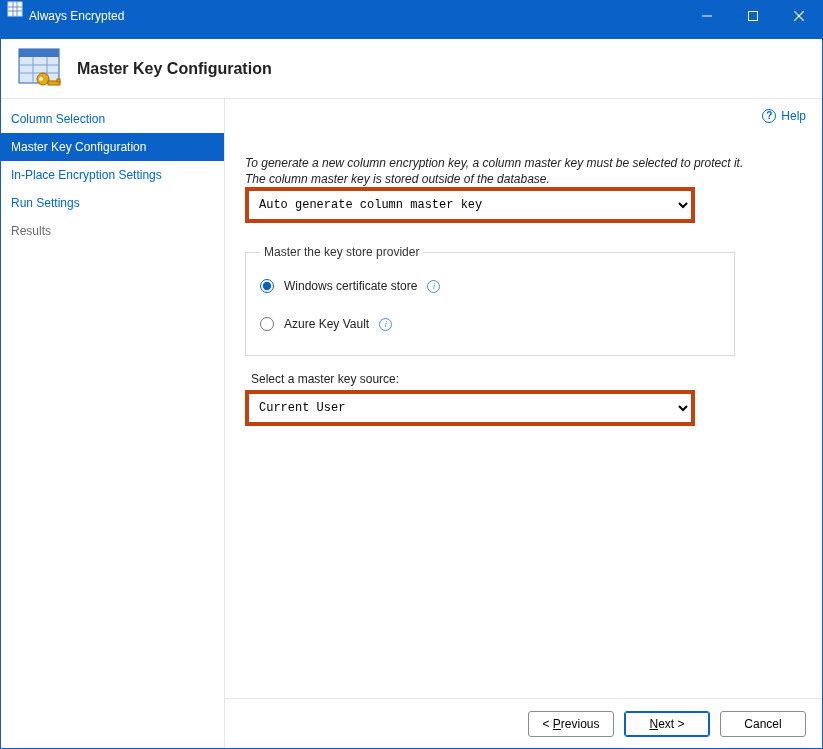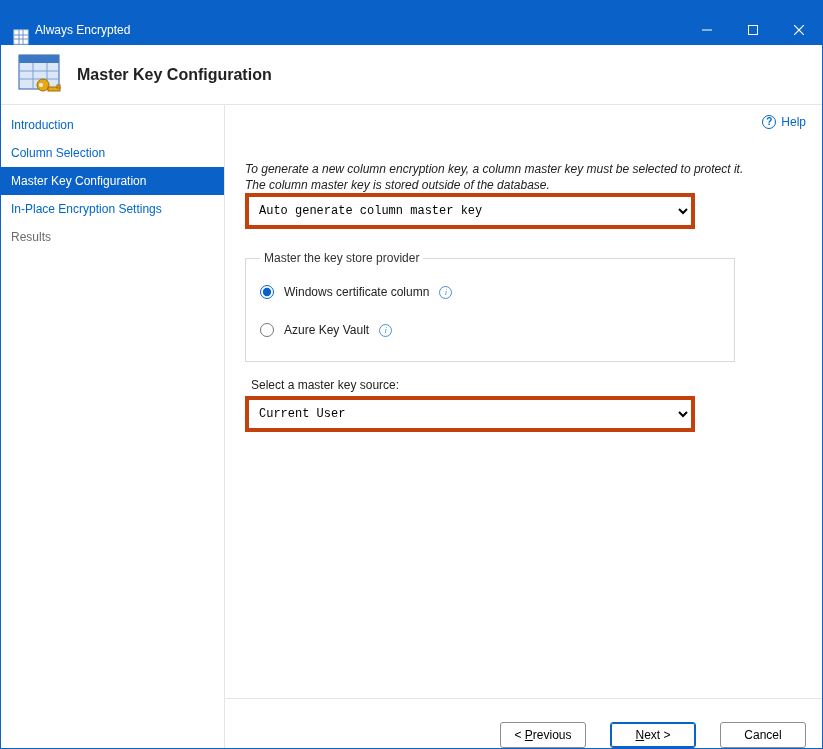--- a/index.html
+++ b/index.html
@@ -13,26 +13,26 @@
   }
   .window {
     width: 823px; height: 749px;
     border: 1px solid #0a62c9;
     display: flex;
     flex-direction: column;
     background: #fff;
   }
   
   .titlebar {
-    height: 44px;
+    height: 38px;
     background: #0a62c9;
     color: #fff;
     display: flex;
-    align-items: flex-end;
-    padding: 0 0 0 12px;
+    align-items: flex-start;
+    padding: 0 0 0 6px;
     user-select: none;
   }
   .titlebar .app-icon {
     width: 16px; height: 16px;
     margin-right: 6px;
     display: flex; align-items: center; justify-content: center;
   }
   .titlebar .title {
     flex: 1;
     font-size: 12px;
@@ -183,23 +183,23 @@
     display: inline-flex;
     align-items: center; justify-content: center;
     margin-left: 4px;
   }
 
   
   .footer {
     height: 50px;
     border-top: 1px solid #e5e5e5;
     display: flex;
-    align-items: flex-end;
+    align-items: center;
     justify-content: flex-end;
-    gap: 24px;
+    gap: 10px;
     padding: 0 16px;
     background: #fff;
   }
   .footer button {
     min-width: 86px;
     height: 26px;
     font-size: 12px;
     font-family: inherit;
     background: #fff;
     border: 1px solid #8d8d8d;
@@ -262,24 +262,24 @@
         <rect x="42" y="34" width="3" height="3" fill="#e6a817" stroke="#a66b00"></rect>
         <circle cx="26" cy="34" r="2" fill="#fff6e0"></circle>
       </svg>
     </span>
     <h1>Master Key Configuration</h1>
   </div>
 
   <div class="body">
 
     <div class="sidebar">
-      <div class="nav-item">Introduction</div>
       <div class="nav-item">Column Selection</div>
       <div class="nav-item selected">Master Key Configuration</div>
       <div class="nav-item">In-Place Encryption Settings</div>
+      <div class="nav-item">Run Settings</div>
       <div class="nav-item disabled">Results</div>
     </div>
 
     <div class="main">
 
       <div class="help-link">
         <span class="qmark">?</span>
         <span>Help</span>
       </div>
 
@@ -291,21 +291,21 @@
           <select class="combo">
             <option selected="">Auto generate column master key</option>
           </select>
         </div>
 
         <fieldset class="group">
           <legend>Master the key store provider</legend>
 
           <label class="radio-row">
             <input type="radio" name="provider" checked="" style="">
-            <span>Windows certificate column</span>
+            <span>Windows certificate store</span>
             <span class="info-icon">i</span>
           </label>
 
           <label class="radio-row">
             <input type="radio" name="provider" style="">
             <span>Azure Key Vault</span>
             <span class="info-icon">i</span>
           </label>
         </fieldset>
 

